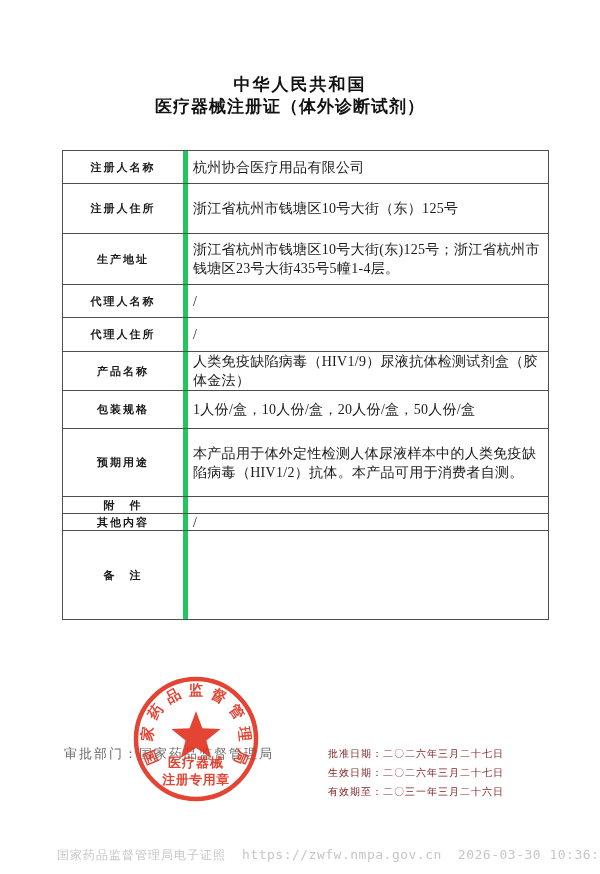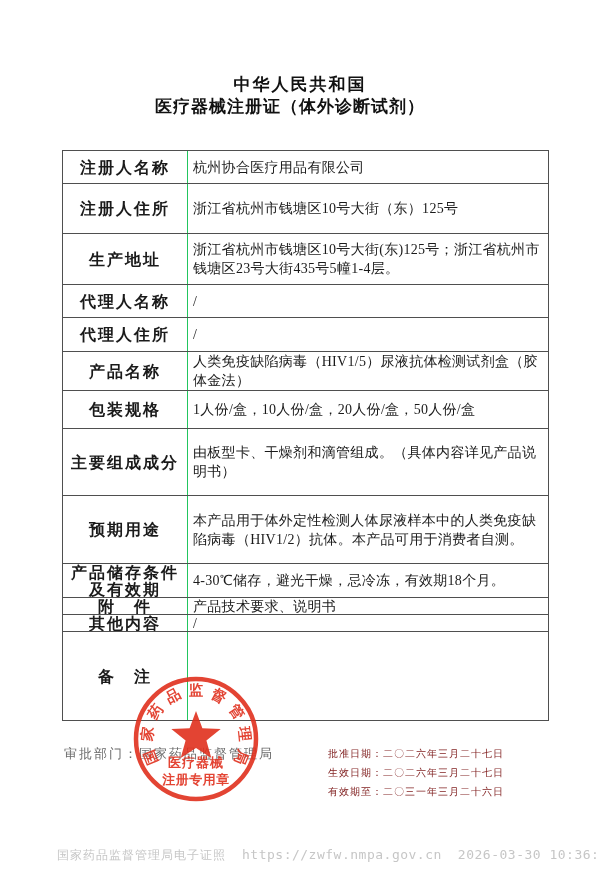--- a/index.html
+++ b/index.html
@@ -23,24 +23,24 @@
     letter-spacing:0.5px;
   }
   .regno .v { font-weight:bold; }
   .cert-table {
     position:absolute; left:62px; top:150px; width:487px;
     border:1px solid #4f4f4f;
   }
   .ct-row { display:flex; border-bottom:1px solid #4f4f4f; overflow:hidden; }
   .ct-row:last-child { border-bottom:none; }
   .ct-label {
-    width:125px; flex:0 0 125px; border-right:1px solid #22c55e;
-    display:flex; align-items:center; justify-content:center; text-align:center;
+    width:125px; flex:0 0 125px; border-right:5px solid #22c55e;
+    display:flex; align-items:center; justify-content:center; 
     font-family:"Liberation Sans", sans-serif; font-weight:bold;
-    font-size:16px; letter-spacing:2px; color:#1a1a1a; line-height:17px;
+    font-size:11px; letter-spacing:2px; color:#1a1a1a; line-height:17px;
     padding:0 3px;
   }
   .ct-value {
     flex:1; display:flex; align-items:center;
     font-size:14px; line-height:19px; color:#1a1a1a;
     padding:1px 8px 1px 5px; letter-spacing:0.3px;
   }
   .h33{height:33px} .h50{height:50px} .h51{height:51px} .h34{height:34px}
   .h39{height:39px} .h38{height:38px} .h67{height:67px} .h68{height:68px}
   .h17{height:17px} .h88{height:88px}
@@ -89,41 +89,32 @@
     <div class="ct-row h33">
       <div class="ct-label">代理人名称</div>
       <div class="ct-value">/</div>
     </div>
     <div class="ct-row h34">
       <div class="ct-label">代理人住所</div>
       <div class="ct-value">/</div>
     </div>
     <div class="ct-row h39">
       <div class="ct-label">产品名称</div>
-      <div class="ct-value">人类免疫缺陷病毒（HIV1/5）尿液抗体检测试剂盒（胶体金法）</div>
+      <div class="ct-value">人类免疫缺陷病毒（HIV1/9）尿液抗体检测试剂盒（胶体金法）</div>
     </div>
     <div class="ct-row h38">
       <div class="ct-label">包装规格</div>
       <div class="ct-value">1人份/盒，10人份/盒，20人份/盒，50人份/盒</div>
     </div>
-    <div class="ct-row h67">
-      <div class="ct-label">主要组成成分</div>
-      <div class="ct-value">由板型卡、干燥剂和滴管组成。（具体内容详见产品说明书）</div>
-    </div>
     <div class="ct-row h68">
       <div class="ct-label">预期用途</div>
       <div class="ct-value">本产品用于体外定性检测人体尿液样本中的人类免疫缺陷病毒（HIV1/2）抗体。本产品可用于消费者自测。</div>
     </div>
-    <div class="ct-row h34">
-      <div class="ct-label">产品储存条件及有效期</div>
-      <div class="ct-value">4-30℃储存，避光干燥，忌冷冻，有效期18个月。</div>
-    </div>
     <div class="ct-row h17">
       <div class="ct-label">附　件</div>
-      <div class="ct-value">产品技术要求、说明书</div>
     </div>
     <div class="ct-row h17">
       <div class="ct-label">其他内容</div>
       <div class="ct-value">/</div>
     </div>
     <div class="ct-row h88">
       <div class="ct-label">备　注</div>
       <div class="ct-value"></div>
     </div>
   </div>

